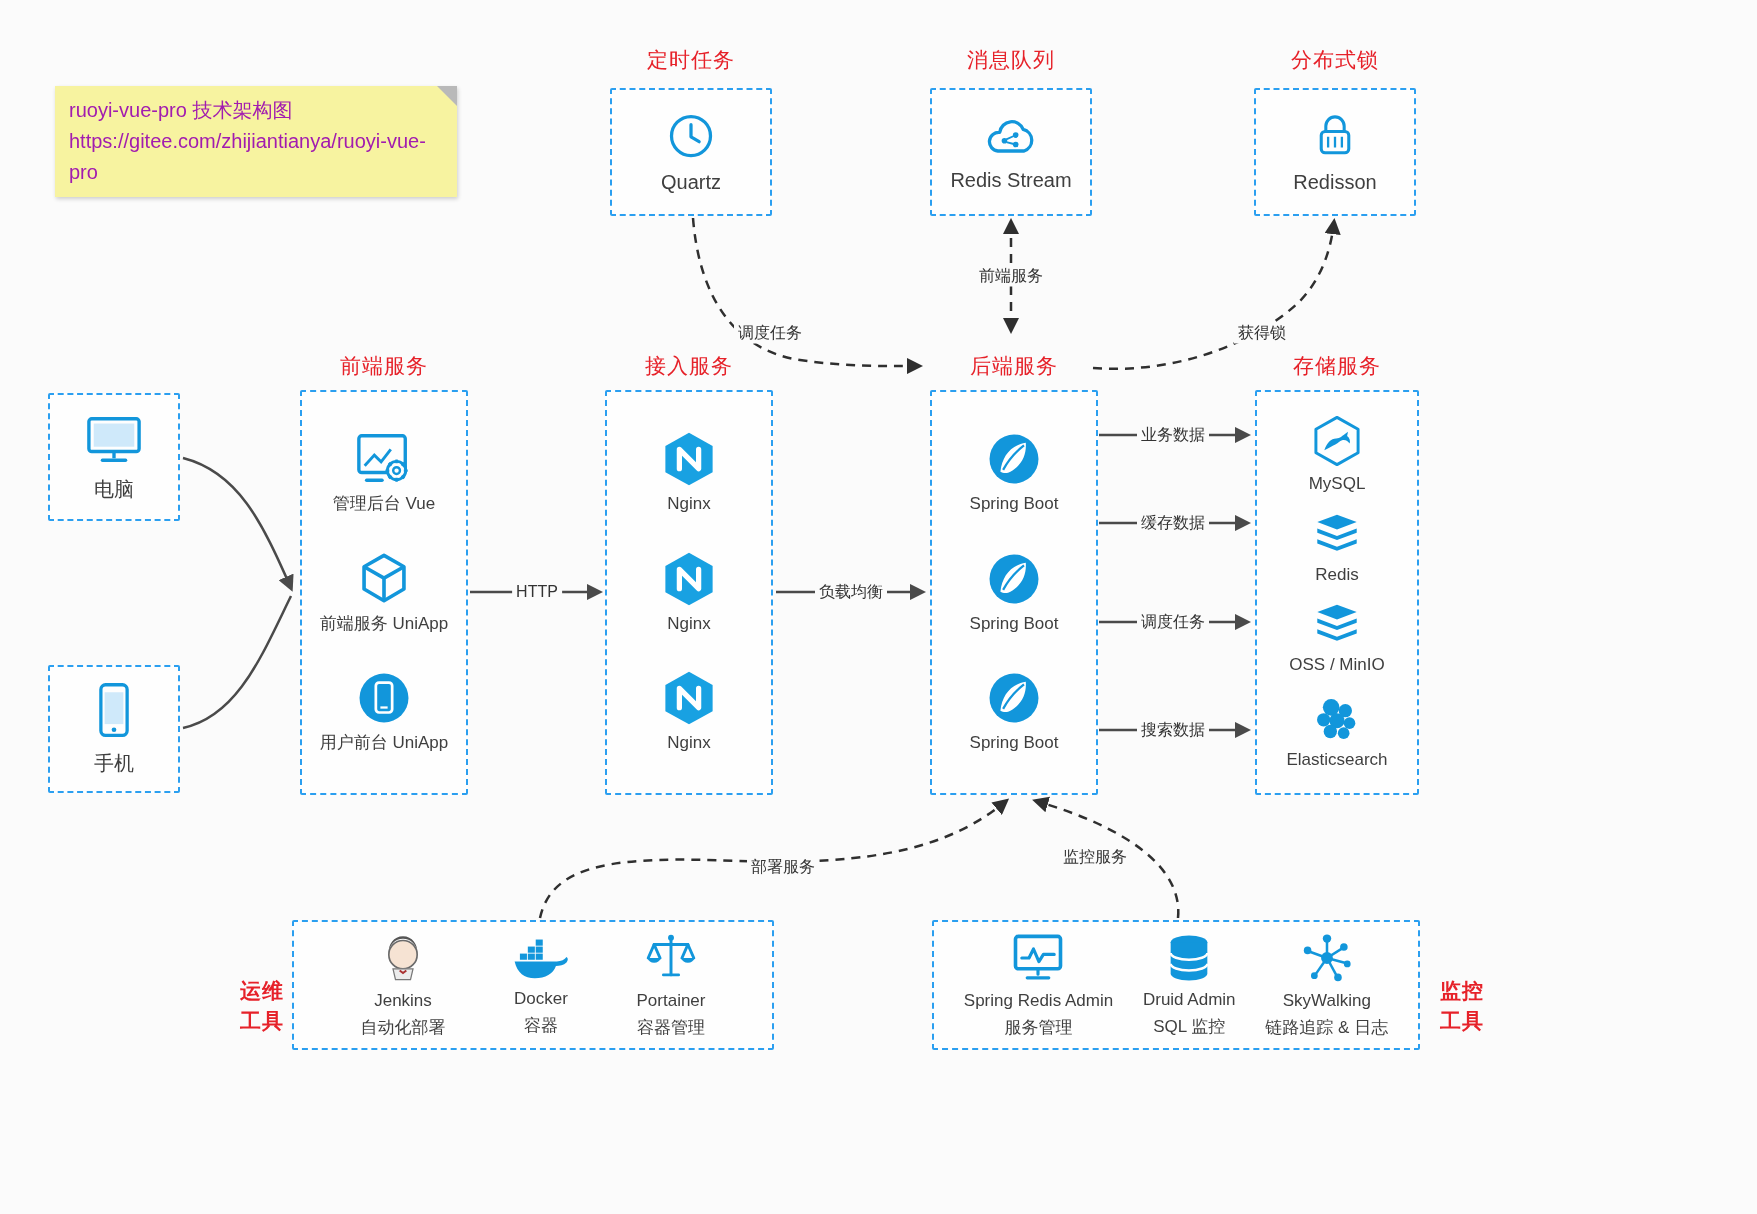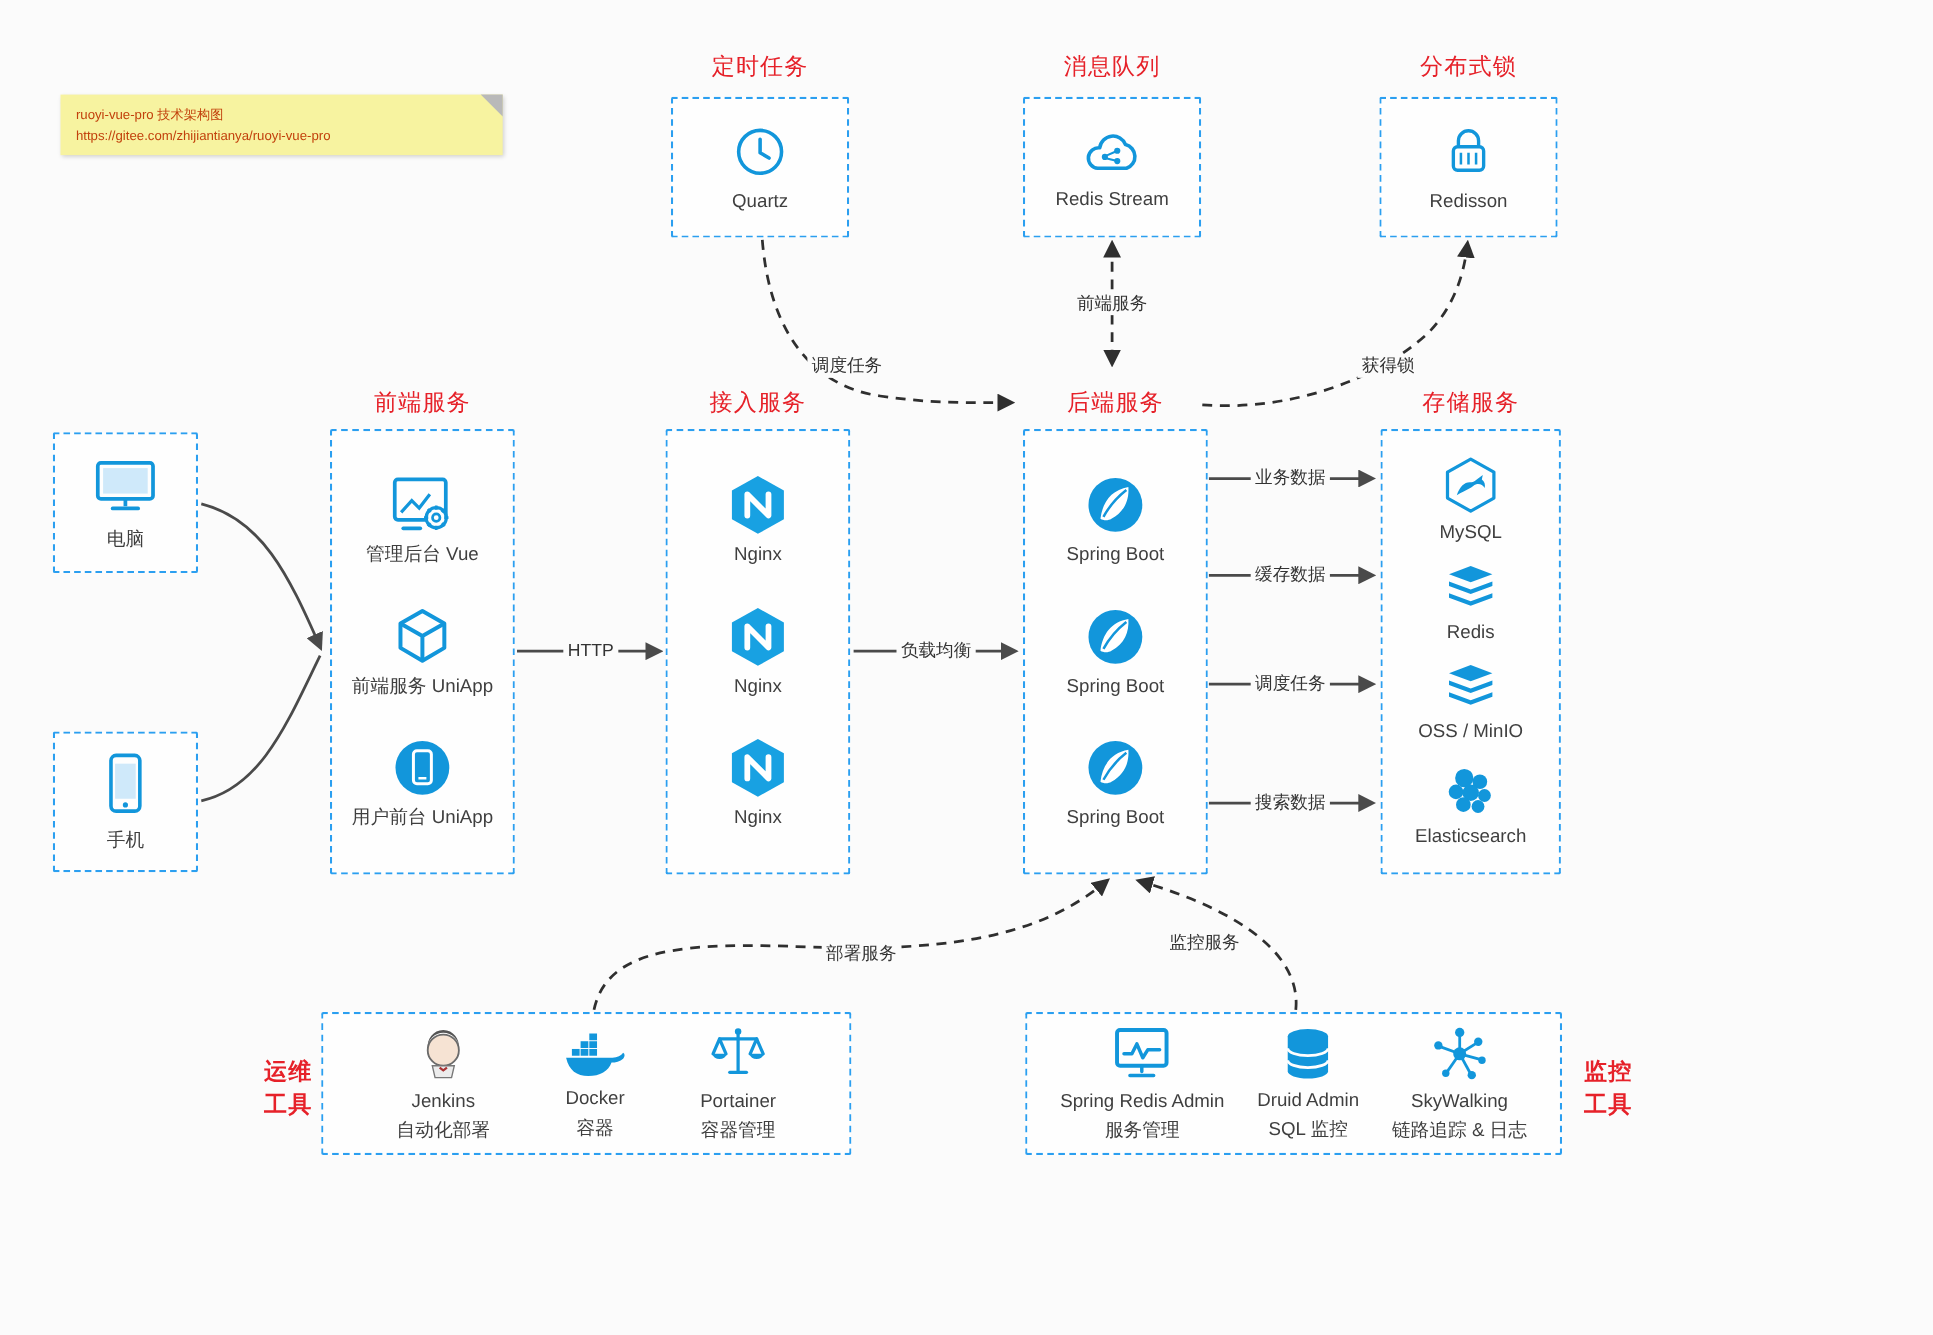--- a/index.html
+++ b/index.html
@@ -20,35 +20,35 @@
   .col-box {
     display:flex; flex-direction:column; align-items:center; justify-content:space-evenly; padding:4px 0;
   }
   .row-box {
     display:flex; flex-direction:row; align-items:center; justify-content:space-evenly;
   }
   .group-title {
     position:absolute; color:#e62129; font-weight:400; font-size:21px; text-align:center; letter-spacing:1px;
   }
   .vert-title {
-    position:absolute; color:#e62129; font-weight:700; font-size:21px; text-align:center; line-height:1.45; letter-spacing:1px;
+    position:absolute; color:#e62129; font-weight:700; font-size:21px; text-align:center; line-height:1.45; letter-spacing:1px;margin-top:16px;
   }
   .item { display:flex; flex-direction:column; align-items:center; gap:5px; }
   .item-label { font-size:17px; color:#3f3f3f; text-align:center; line-height:1.3; white-space:nowrap; }
-  .box-label { font-size:17px; color:#3f3f3f; text-align:center; }
+  .box-label { font-size:20px; color:#3f3f3f; text-align:center; }
   .edge-label {
     position:absolute; transform:translate(-50%,-50%);
     font-size:16px; color:#333; background:#fbfbfb; padding:0 4px; white-space:nowrap; z-index:5;
   }
   .svg-overlay { position:absolute; inset:0; z-index:4; pointer-events:none; }
   .solid { stroke:#4a4a4a; stroke-width:2.5; fill:none; }
   .dash  { stroke:#2f2f2f; stroke-width:2.5; fill:none; stroke-dasharray:9 7; }
   .note {
     position:absolute; left:55px; top:86px; width:402px;
-    background:#f7f3a0; padding:9px 14px; font-size:12px; color:#c2410c;
+    background:#f7f3a0; padding:9px 14px; font-size:20px; color:#a21caf;
     line-height:1.55; box-shadow:1px 2px 4px rgba(0,0,0,0.18); z-index:3;
   }
   .note::after {
     content:""; position:absolute; right:0; top:0;
     border-style:solid; border-width:0 20px 20px 0;
     border-color:#fbfbfb #b9b9b9 transparent transparent;
   }
   .icon { display:flex; align-items:center; justify-content:center; }
 </style>
 </head>

